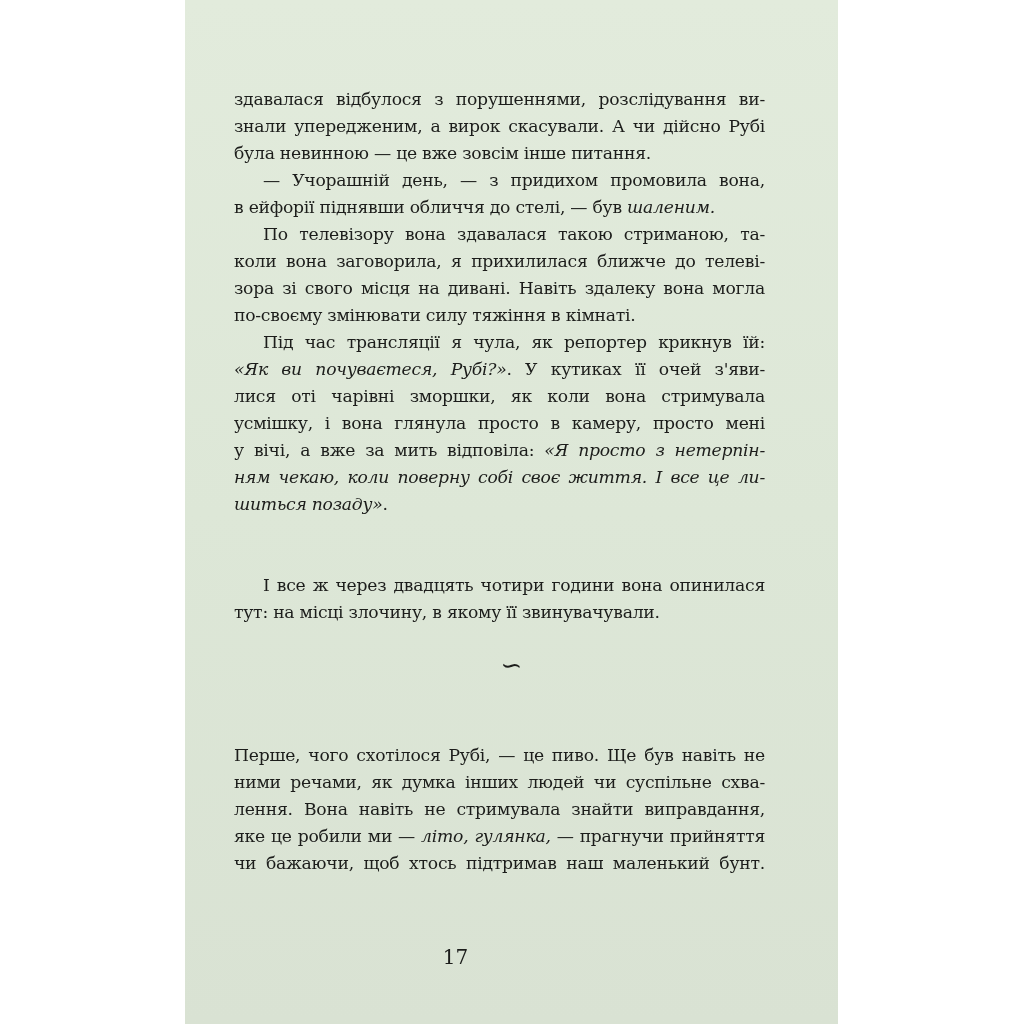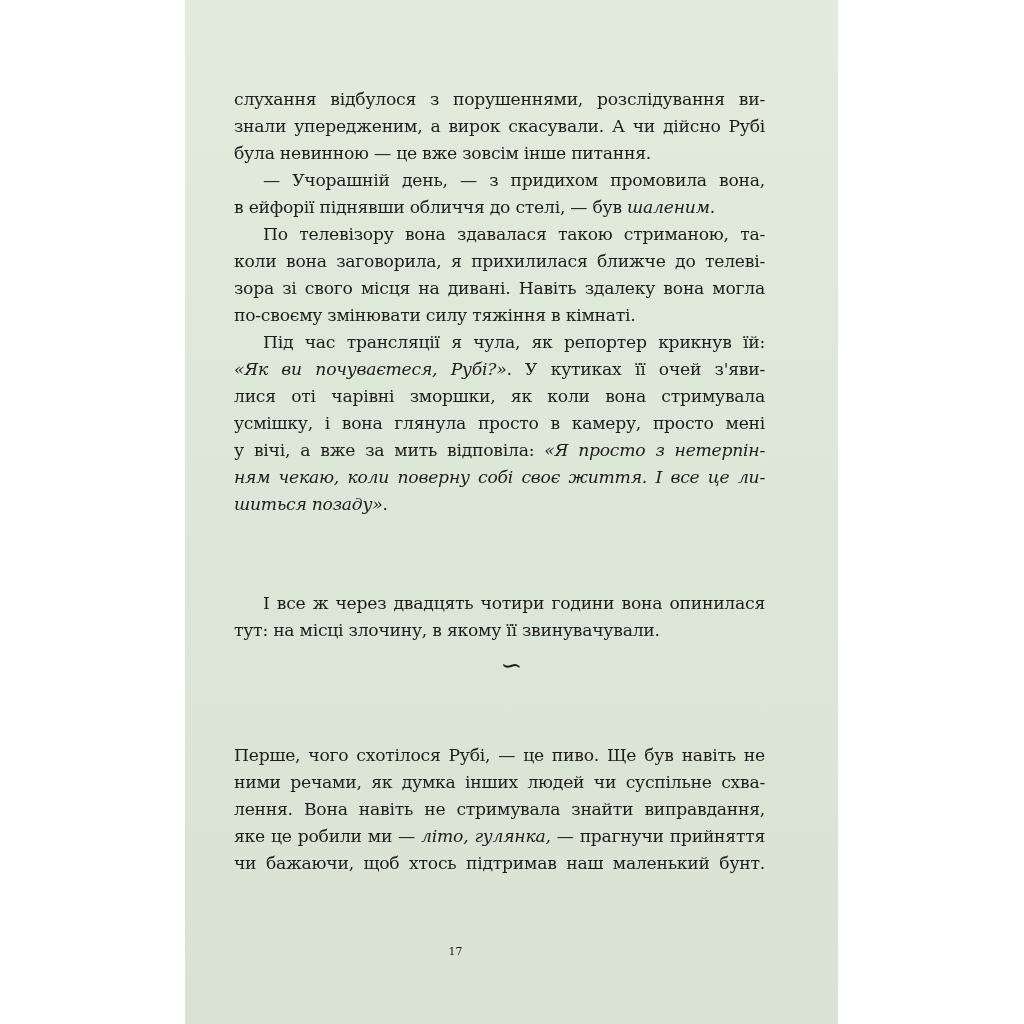--- a/index.html
+++ b/index.html
@@ -39,50 +39,50 @@
   .line.last {
     text-align-last: left;
   }
   .line.indent {
     padding-left: 29px;
   }
   .it {
     font-style: italic;
   }
   #block1 { top: 86px; }
-  #block2 { top: 590px; }
+  #block2 { top: 572px; }
   #block3 { top: 742px; }
   .ornament {
     position: absolute;
     left: 0;
     width: 653px;
     top: 652px;
     text-align: center;
     font-family: "DejaVu Serif", serif;
     font-size: 26px;
     color: #1c1d1b;
     line-height: 26px;
   }
   .page-number {
     position: absolute;
     left: 0;
     width: 541px;
     top: 945px;
     text-align: center;
     font-family: "DejaVu Serif", "Liberation Serif", serif;
-    font-size: 11px;
+    font-size: 20px;
     color: #1c1d1b;
   }
 </style>
 </head>
 <body>
 
 <div class="page">
   <div class="text-block" id="block1">
-      <span class="line"><span>слухання відбулося з порушеннями, розслідування ви-</span></span>
+      <span class="line"><span>здавалася відбулося з порушеннями, розслідування ви-</span></span>
       <span class="line"><span>знали упередженим, а вирок скасували. А чи дійсно Рубі</span></span>
       <span class="line last"><span>була невинною — це вже зовсім інше питання.</span></span>
       <span class="line indent"><span>— Учорашній день, — з придихом промовила вона,</span></span>
       <span class="line last"><span>в ейфорії піднявши обличчя до стелі, — був </span><span class="it">шаленим.</span></span>
       <span class="line indent"><span>По телевізору вона здавалася такою стриманою, та-</span></span>
       <span class="line"><span>коли вона заговорила, я прихилилася ближче до телеві-</span></span>
       <span class="line"><span>зора зі свого місця на дивані. Навіть здалеку вона могла</span></span>
       <span class="line last"><span>по-своєму змінювати силу тяжіння в кімнаті.</span></span>
       <span class="line indent"><span>Під час трансляції я чула, як репортер крикнув їй:</span></span>
       <span class="line"><span class="it">«Як ви почуваєтеся, Рубі?»</span><span>. У кутиках її очей з'яви-</span></span>

